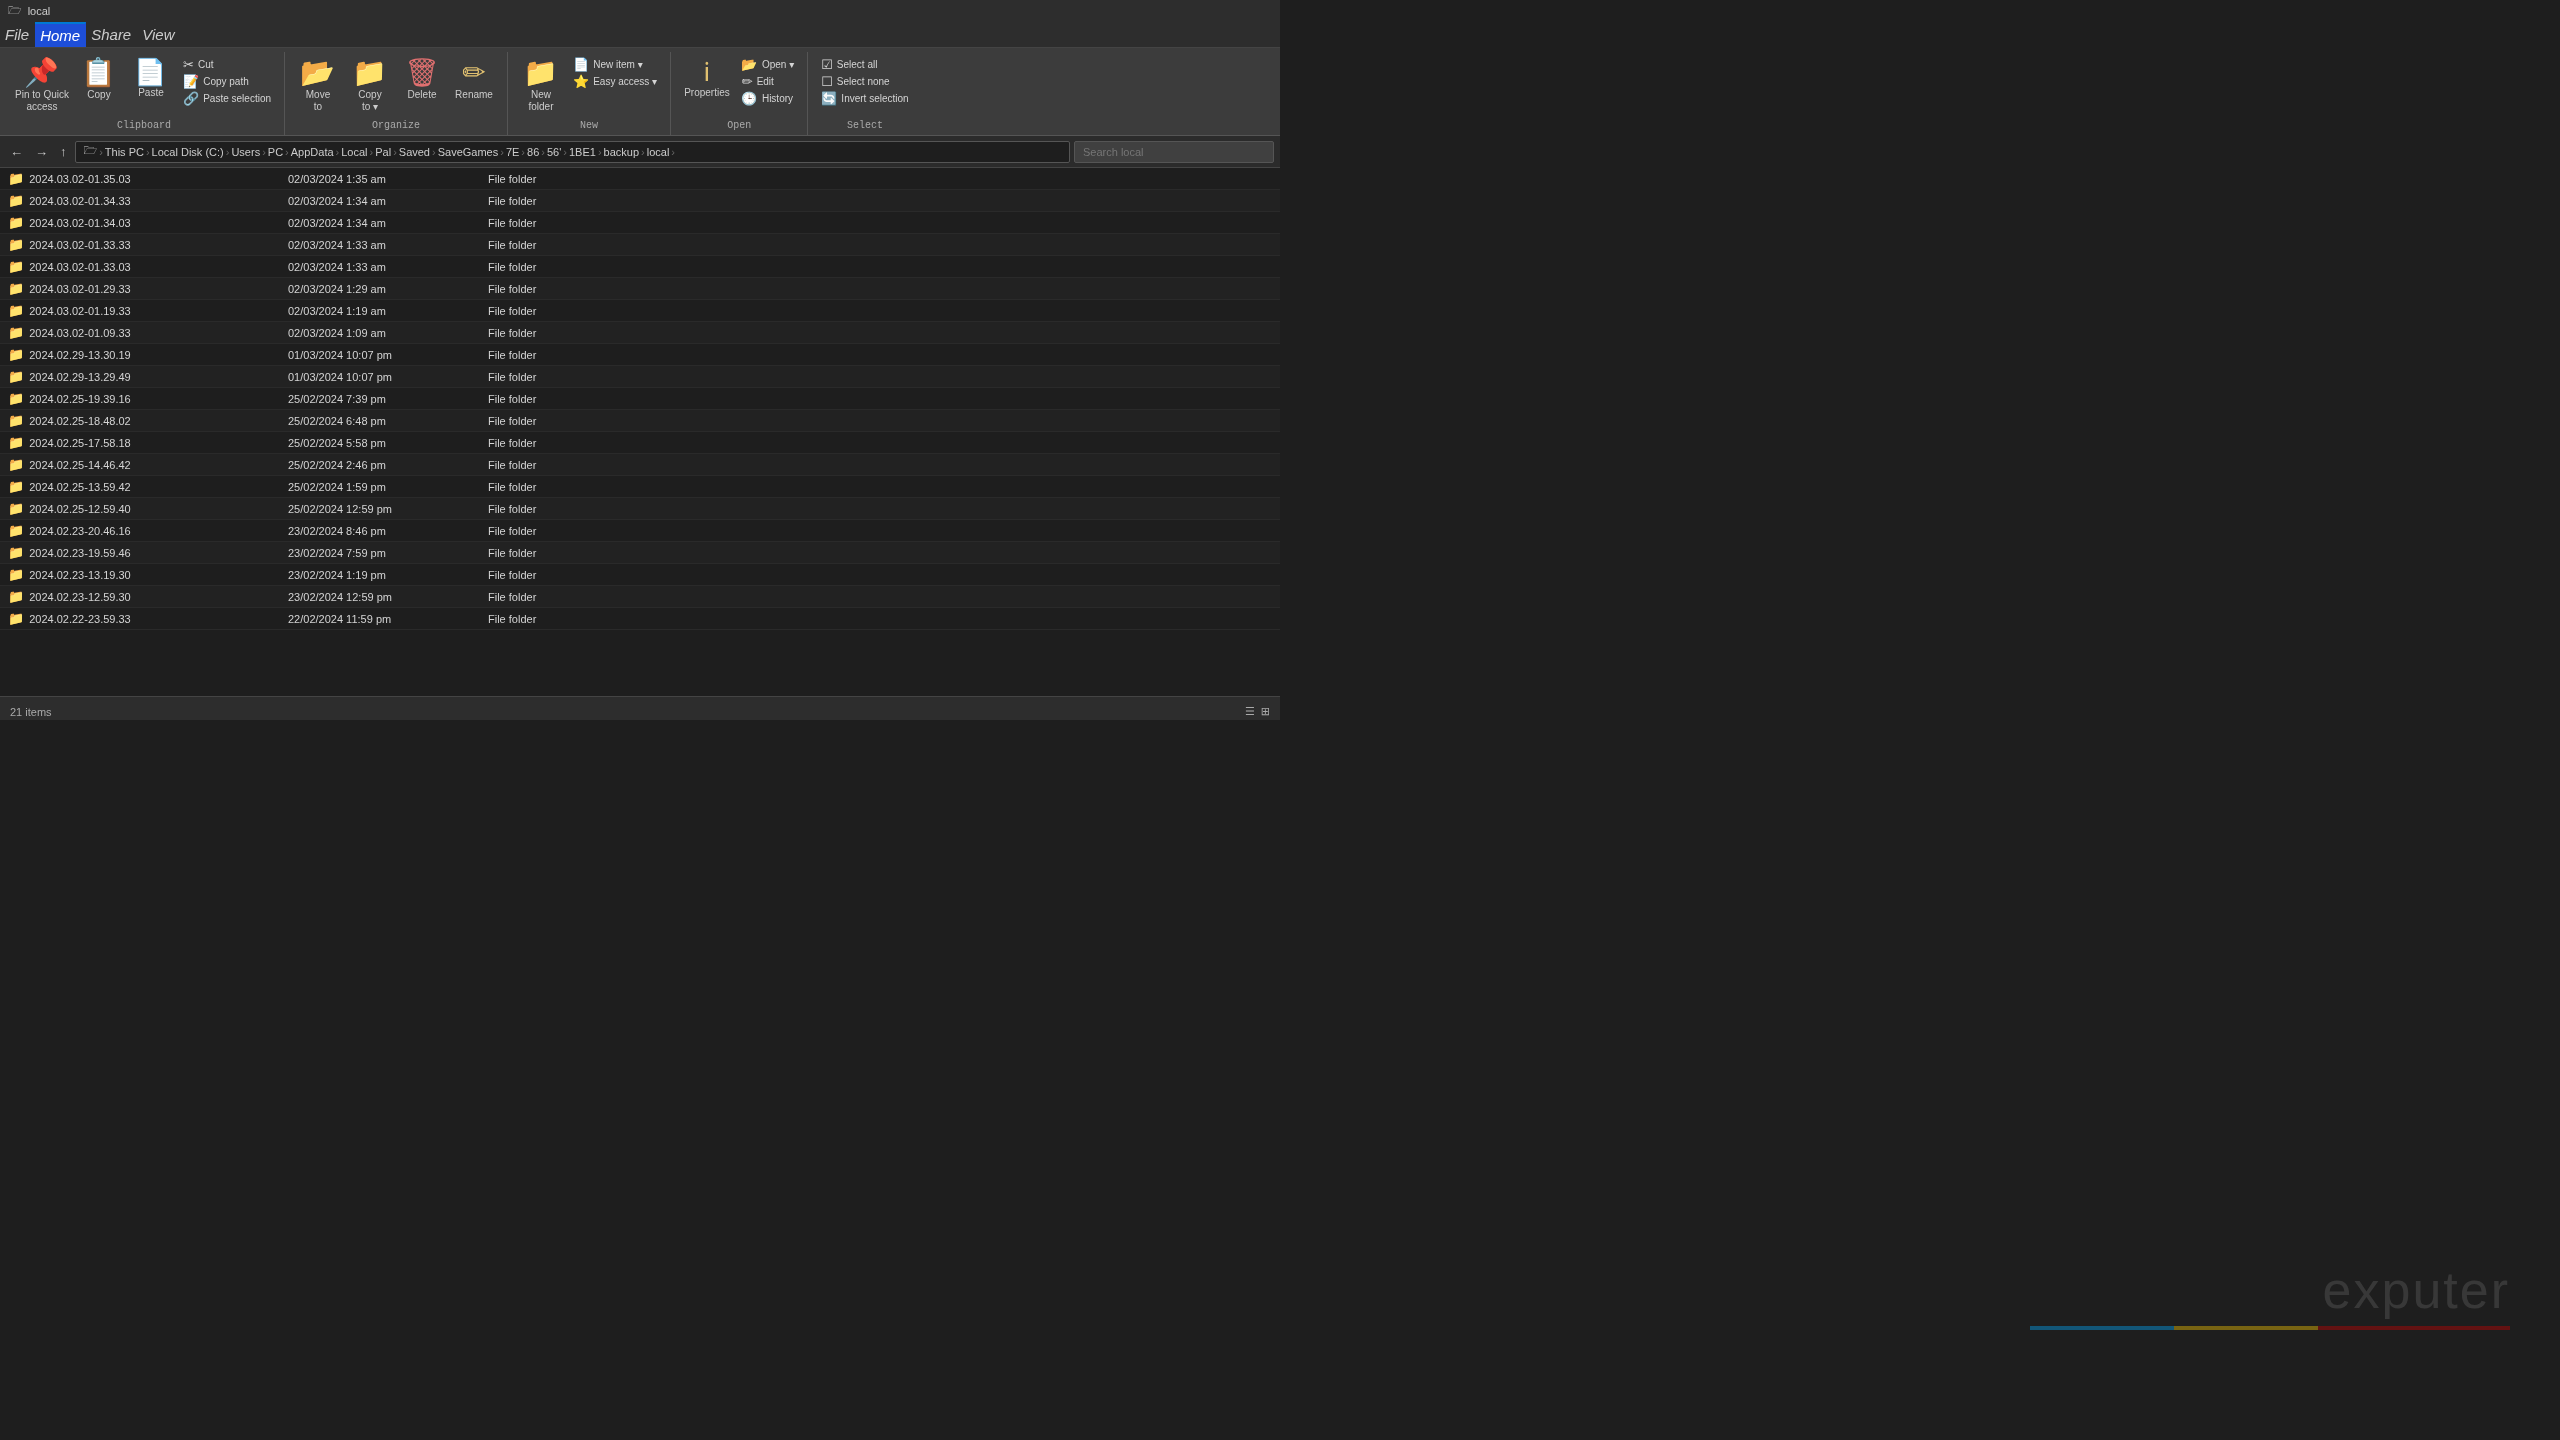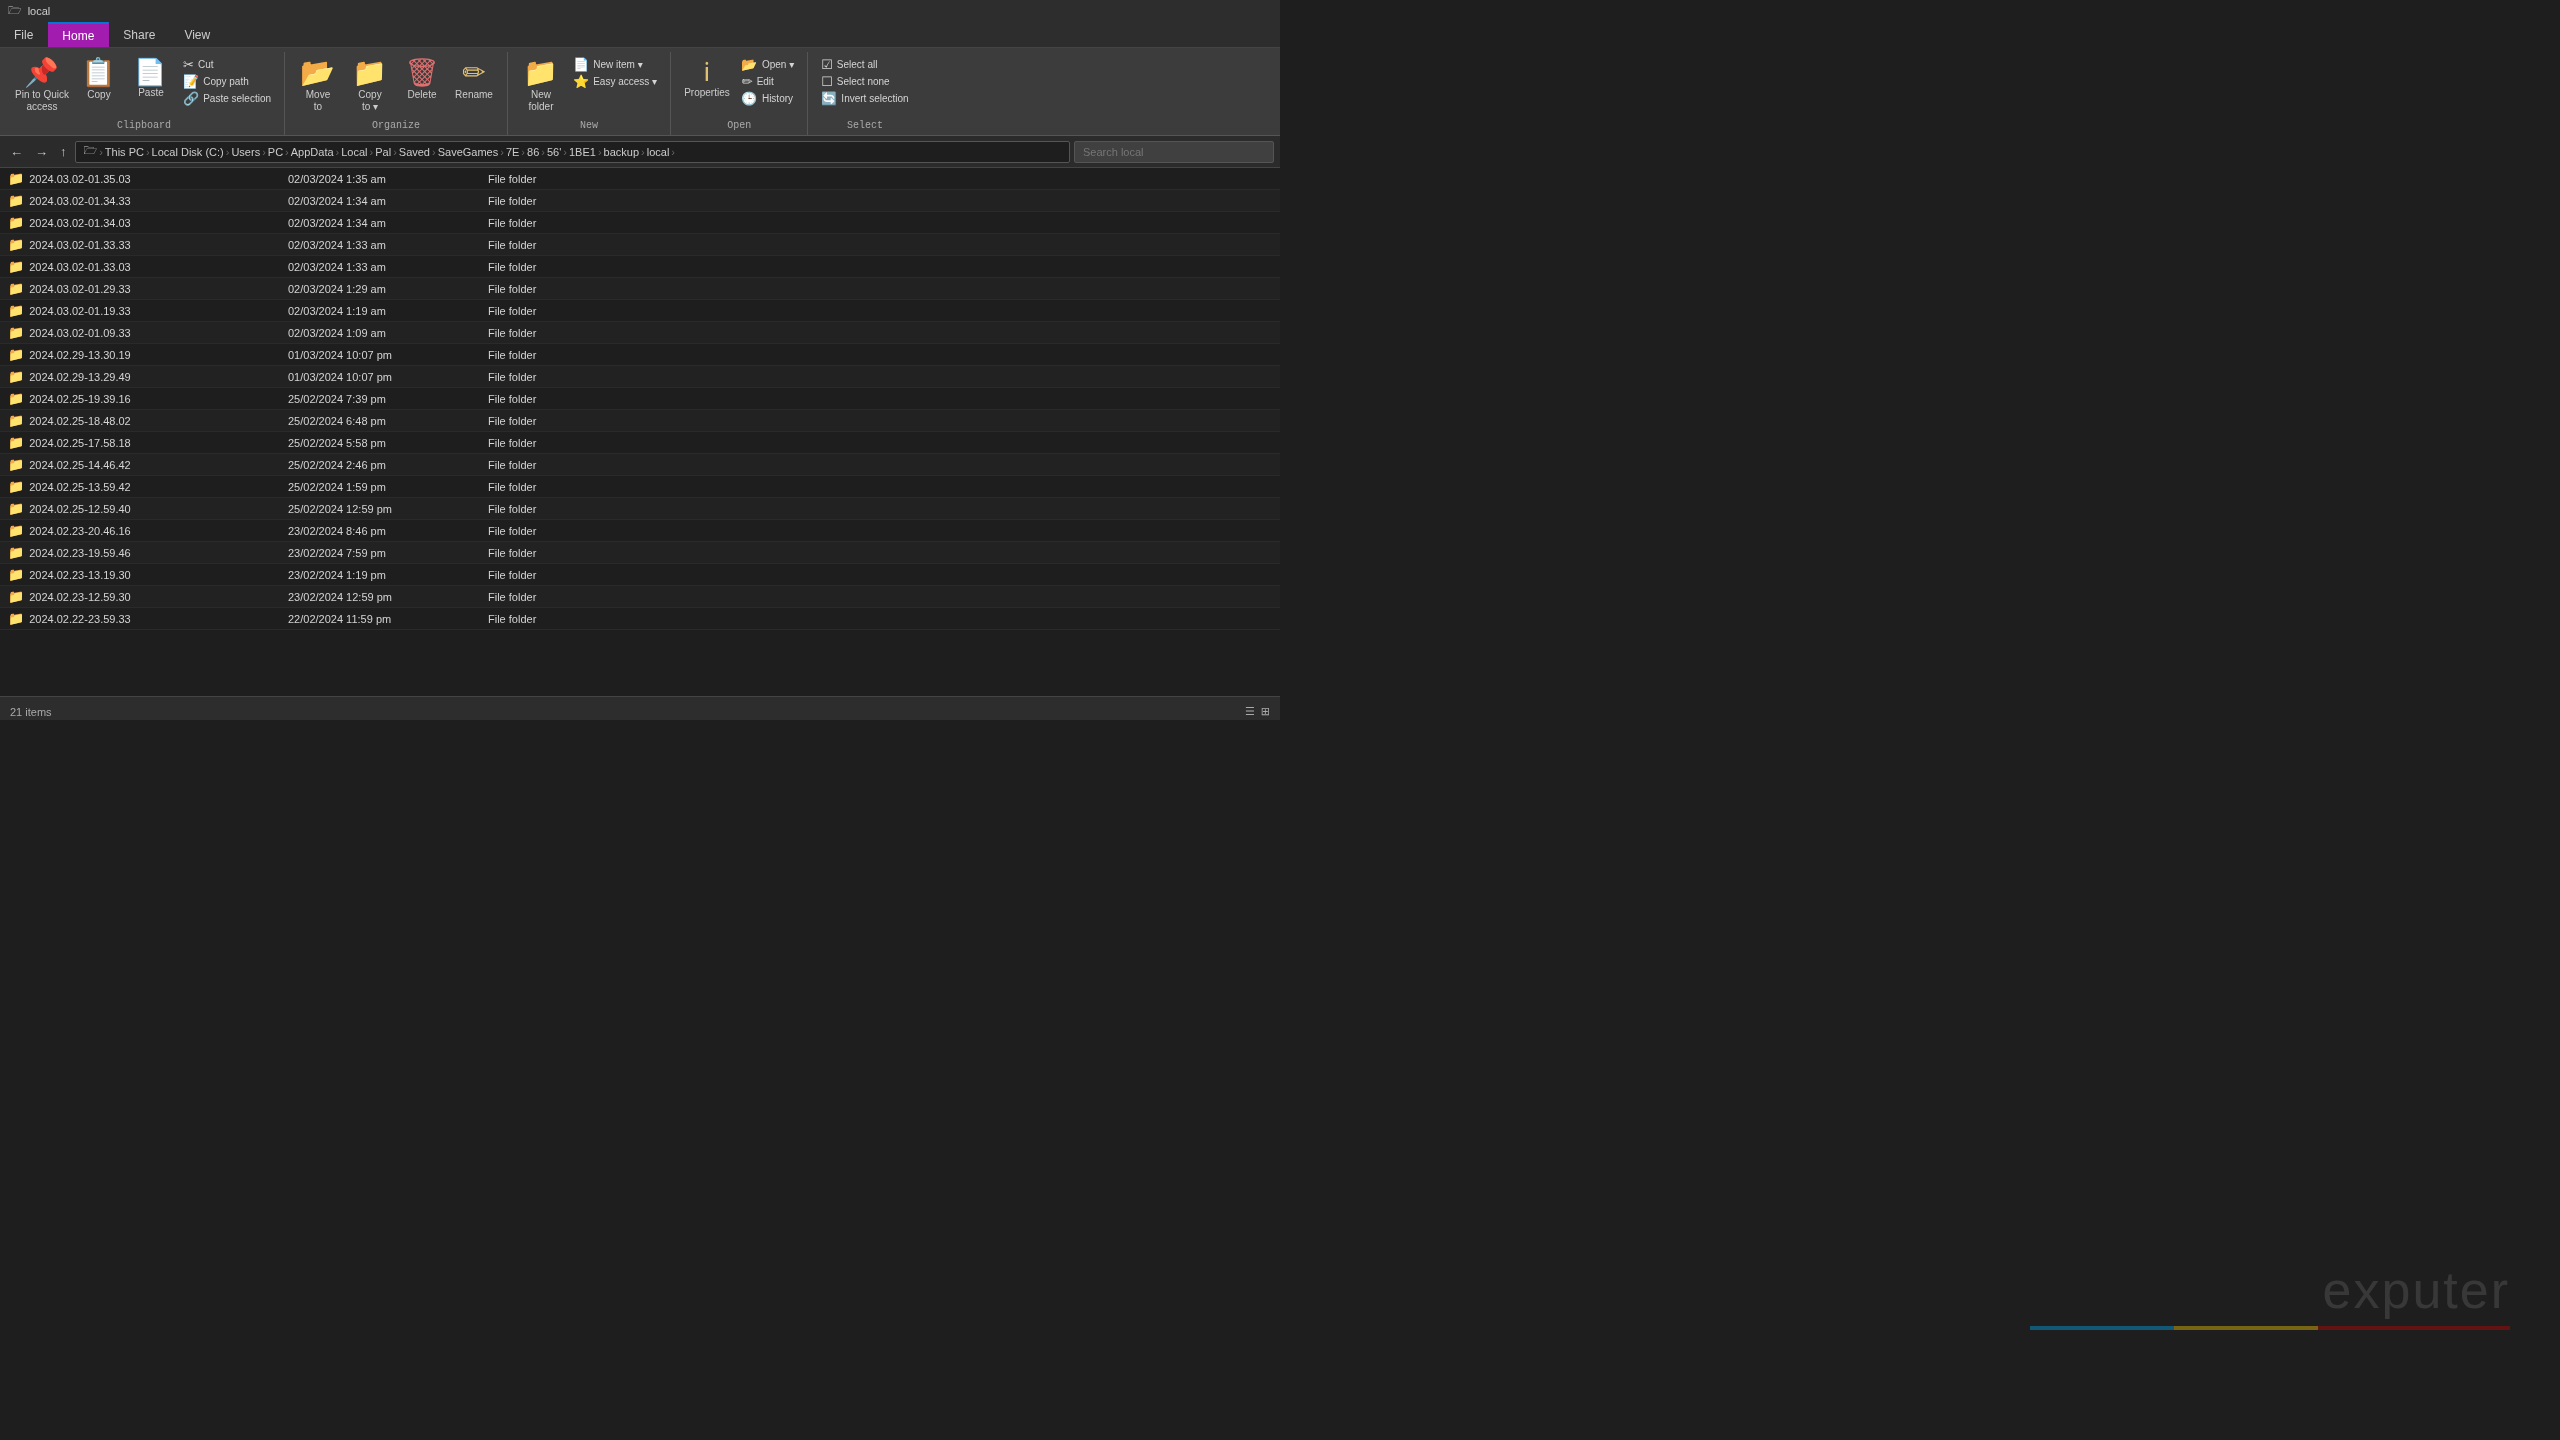--- a/index.html
+++ b/index.html
@@ -25,31 +25,32 @@
     
     #ribbon-tabs {
       background: #2d2d2d;
       display: flex;
       align-items: flex-end;
       height: 26px;
       border-bottom: 1px solid #444;
       padding-left: 0;
     }
     .ribbon-tab {
-      padding: 4px 14px;
-      font-size: 12px;
+      padding: 4px 5px;
+      font-size: 15px;
       color: #ccc;
       cursor: pointer;
       height: 100%;
       display: flex;
       align-items: center;
       border-right: 1px solid transparent;
+      font-style: italic;
     }
     .ribbon-tab.active {
-      background: #a21caf;
+      background: #1d4ed8;
       color: #fff;
       border-top: 2px solid #0078d4;
     }
     
     #ribbon {
       background: #3c3c3c;
       height: 88px;
       display: flex;
       align-items: stretch;
       padding: 4px 4px 0 4px;

